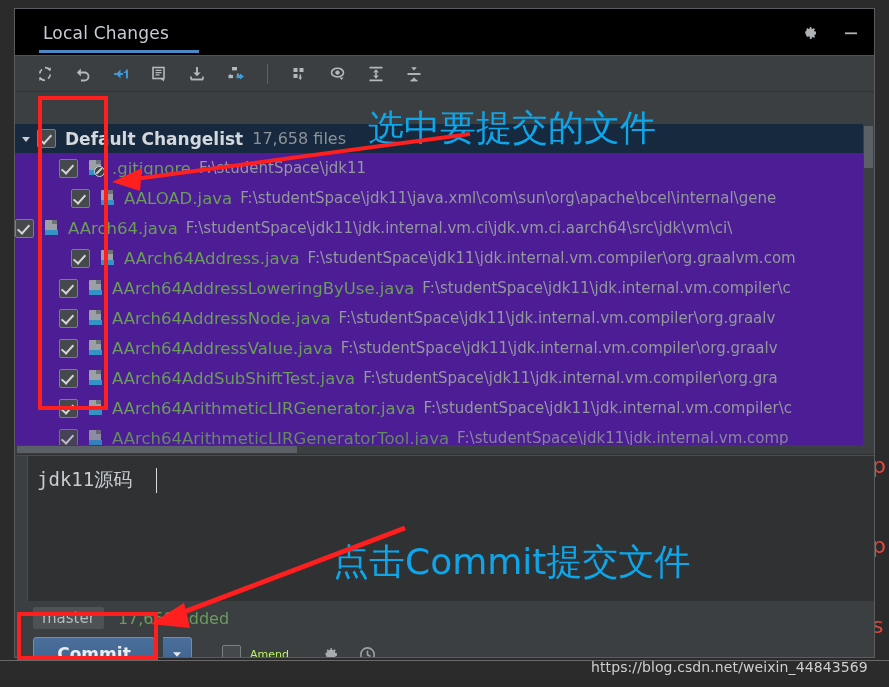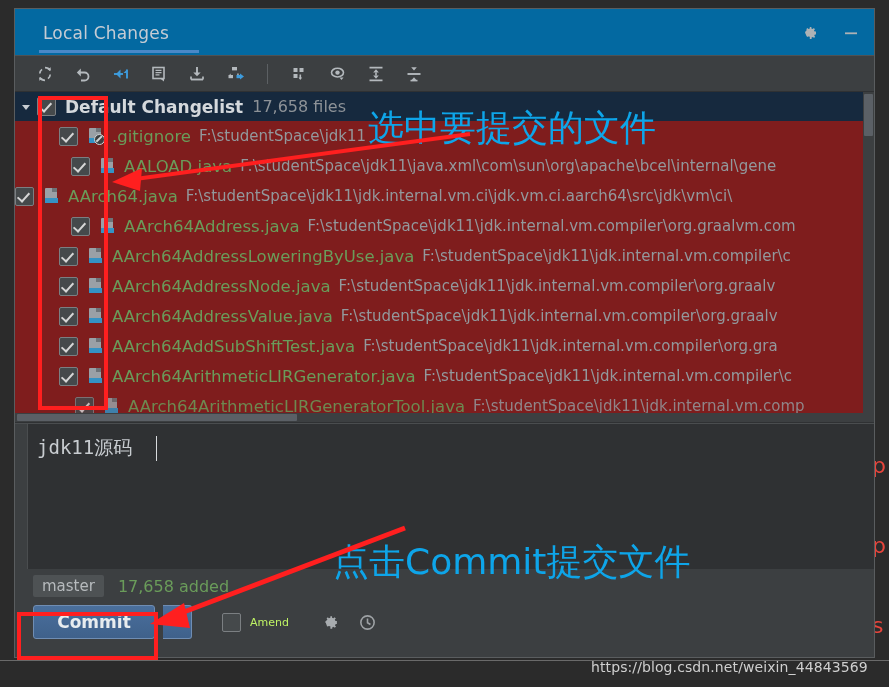--- a/index.html
+++ b/index.html
@@ -69,21 +69,21 @@
     background: #3c3f41;
     border: 1px solid #5a5d5f;
     box-sizing: border-box;
     overflow: hidden;
   }
 
   
   .titlebar {
     position: relative;
     height: 47px;
-    background: #0369a1;
+    background: #000000;
     border-bottom: 1px solid #4e5254;
     box-sizing: border-box;
   }
   .tab {
     position: absolute;
     left: 6px;
     top: 4px;
     width: 163px;
     height: 42px;
     box-sizing: border-box;
@@ -147,23 +147,24 @@
     width: 1px;
     height: 20px;
     background: #5c6063;
     margin: 0 6px;
   }
 
   
   .filelist {
     position: relative;
     height: 330px;
-    background: #7f1d1d;
+    background: #4c1d95;
     overflow: hidden;
     border-bottom: 1px solid #2f3133;
+    margin-top: 32px;
   }
   .row {
     position: relative;
     height: 30px;
     display: flex;
     align-items: center;
     white-space: nowrap;
     box-sizing: border-box;
   }
   .row.changelist {
@@ -654,21 +655,21 @@
         <div class="cbx"></div>
         <div class="file-icon">
           <div class="fi-body"></div>
             <div class="fi-notch"></div>
             <div class="fi-bar"></div>
         </div>
         <div class="fname">AArch64ArithmeticLIRGenerator.java</div>
         <div class="fpath">F:\studentSpace\jdk11\jdk.internal.vm.compiler\c</div>
       </div>
 
-      <div class="row" style="padding-left:60px; opacity:.85;align-items:center;">
+      <div class="row" style="padding-left:44px; opacity:.85;align-items:center;">
         <div class="cbx"></div>
         <div class="file-icon">
           <div class="fi-body"></div>
             <div class="fi-notch"></div>
             <div class="fi-bar"></div>
         </div>
         <div class="fname">AArch64ArithmeticLIRGeneratorTool.java</div>
         <div class="fpath">F:\studentSpace\jdk11\jdk.internal.vm.comp</div>
       </div>
 

